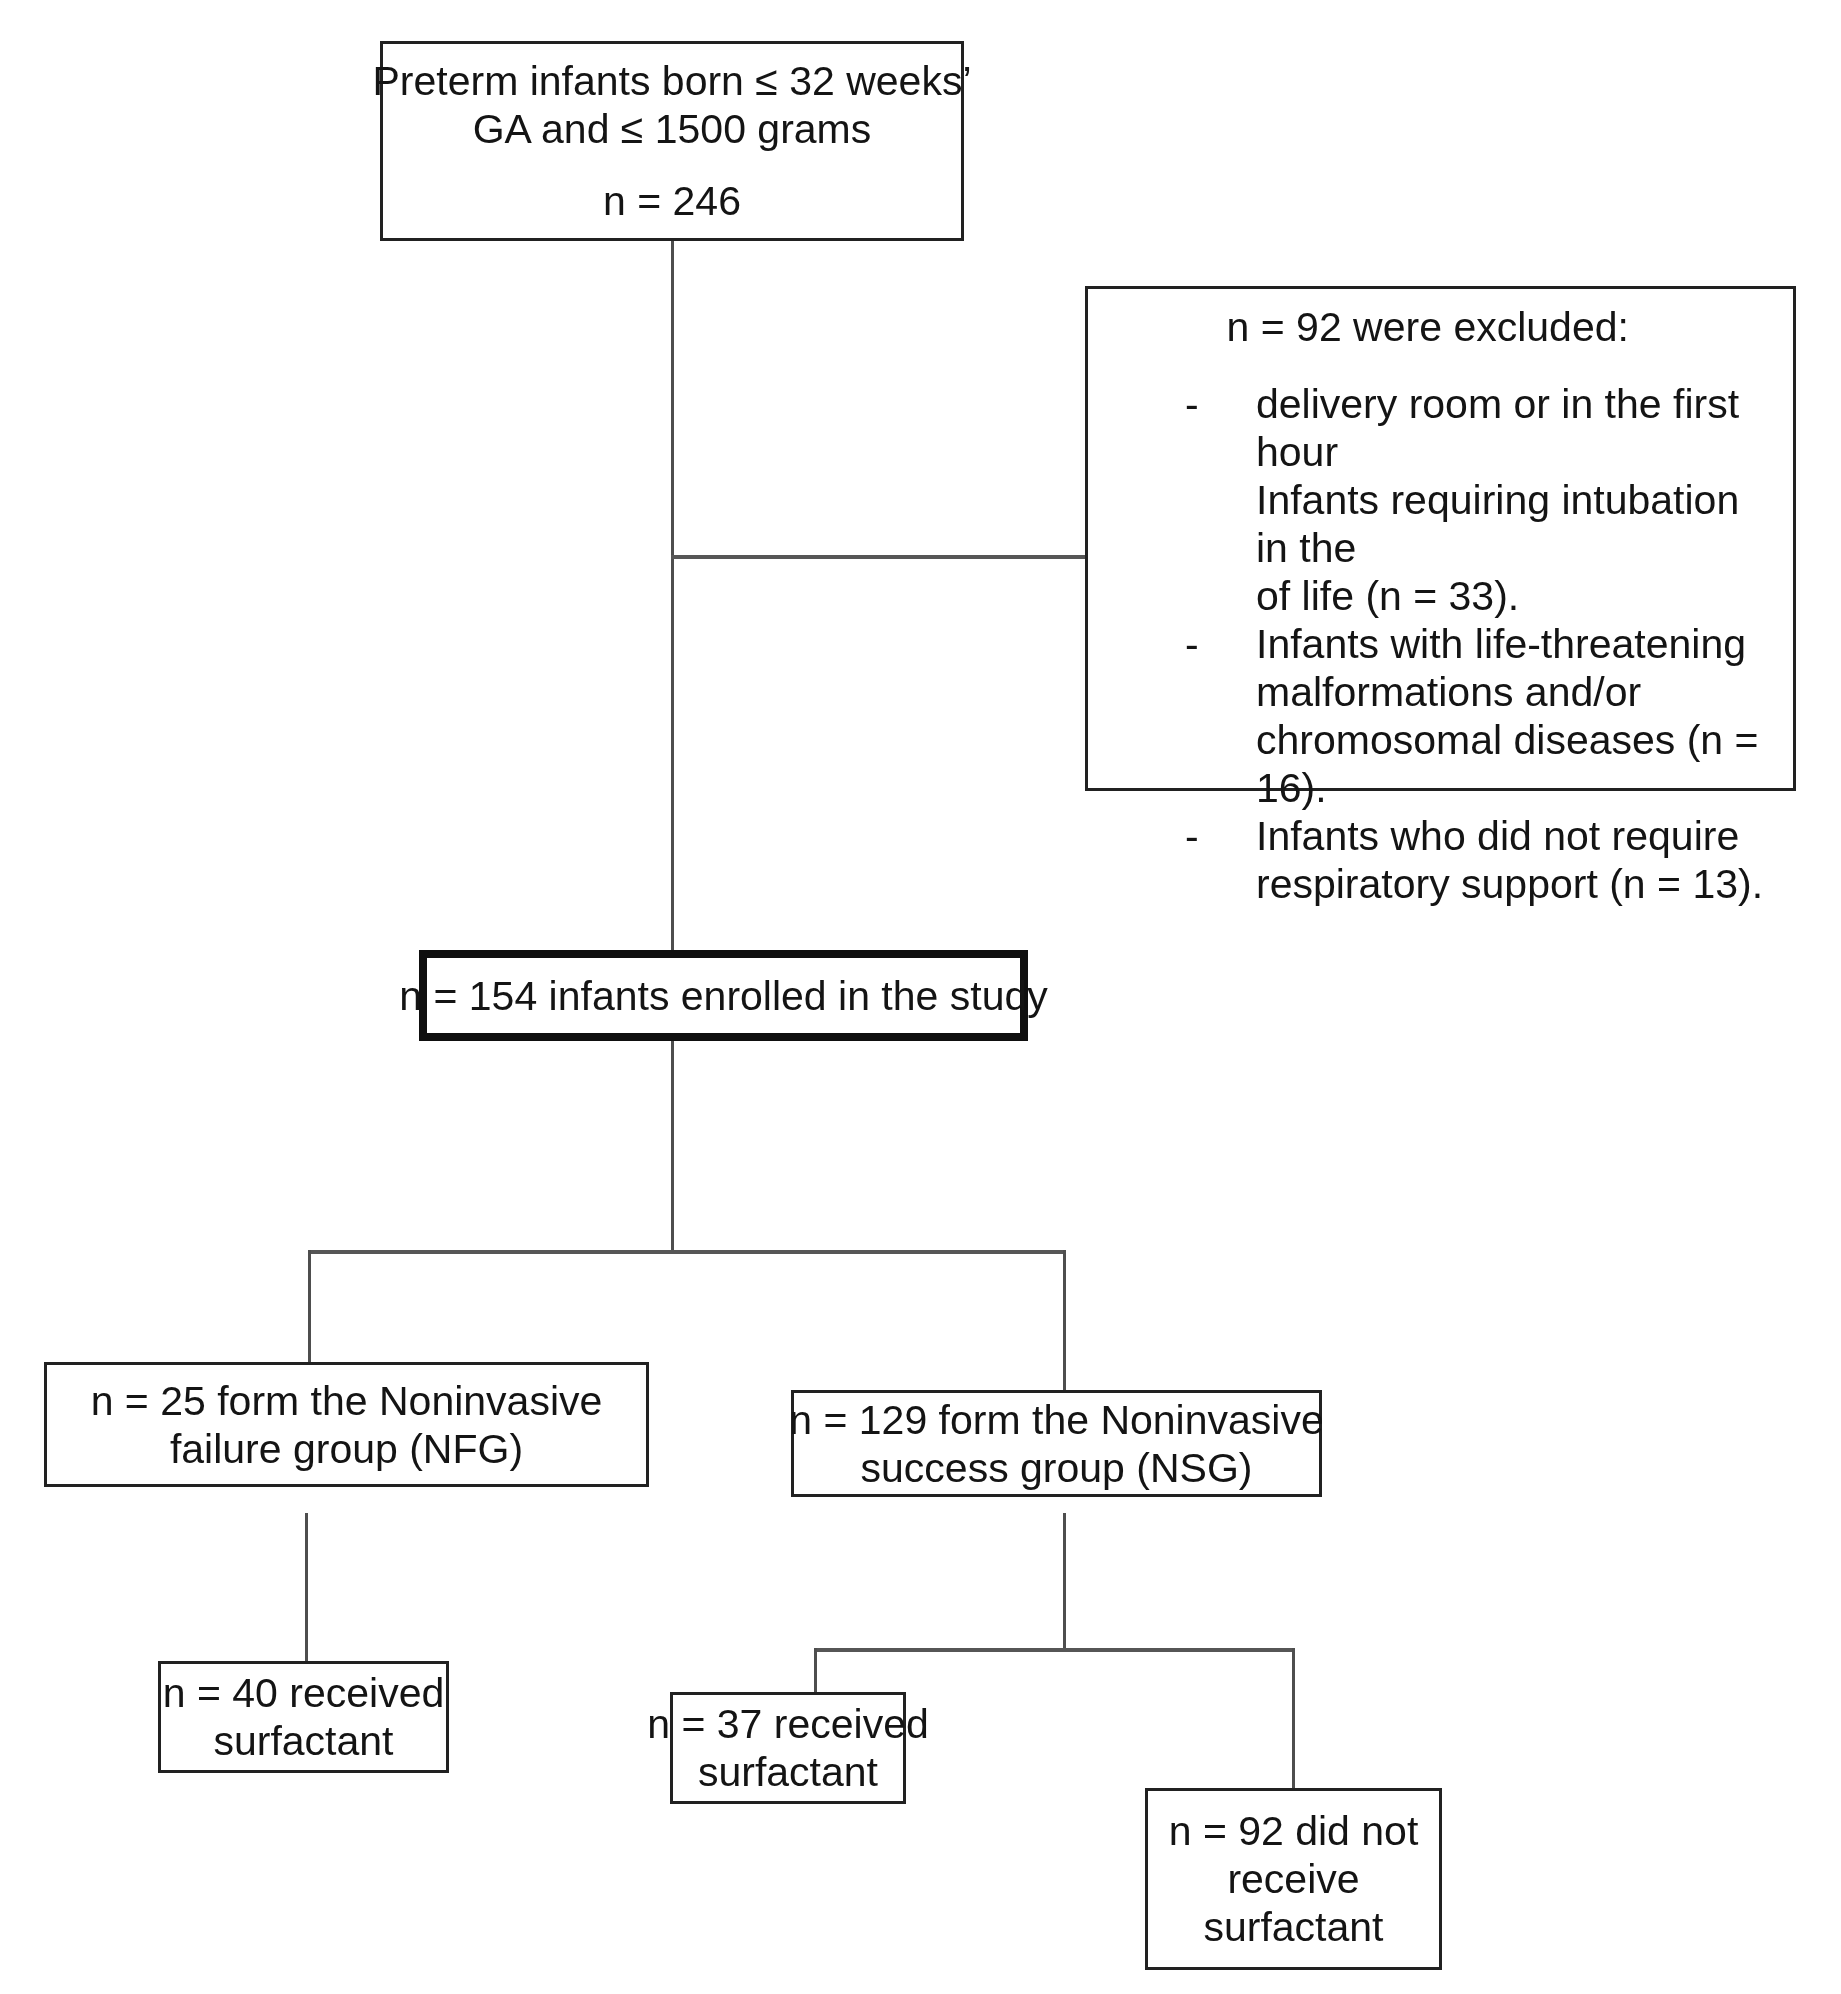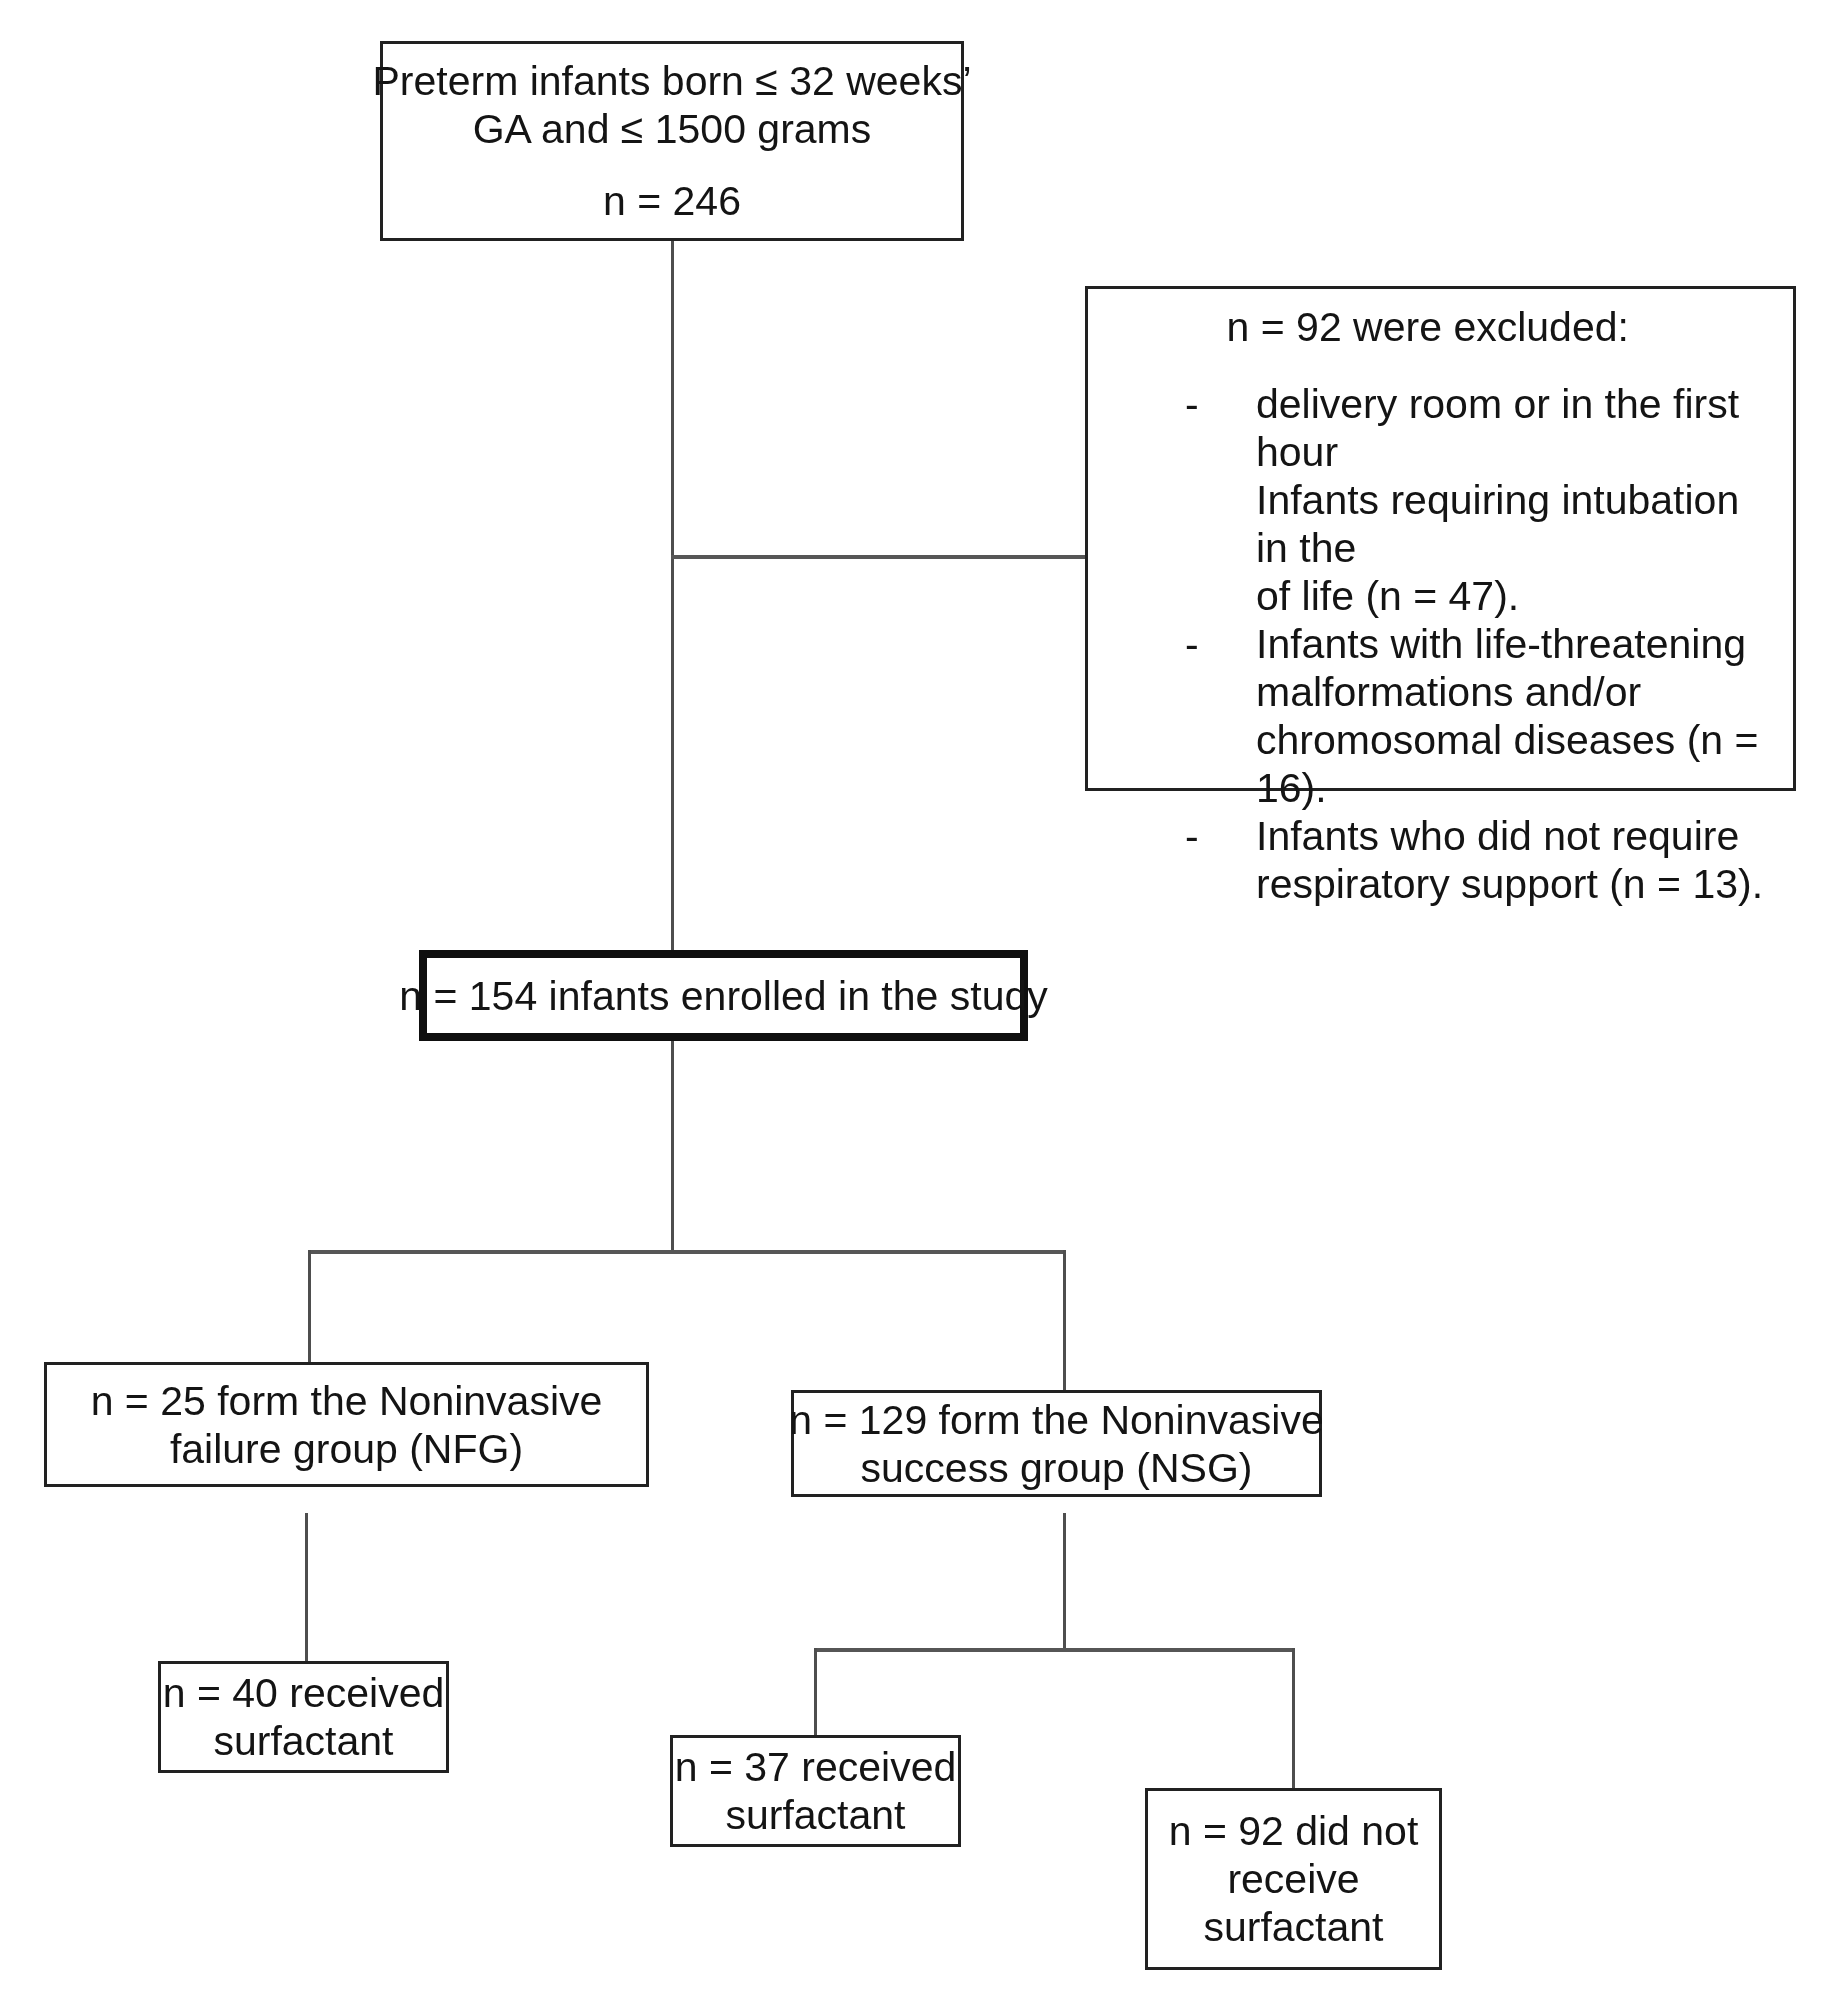--- a/index.html
+++ b/index.html
@@ -90,21 +90,21 @@
   </div>
 
   <div class="node" id="excluded" style="left:1085px; top:286px; width:711px; height:505px;">
     <div class="title">n = 92 were excluded:</div>
 
     <div class="bullet">
       <div class="marker">-</div>
       <div class="btext">
         <div>delivery room or in the first hour</div>
         <div>Infants requiring intubation in the</div>
-        <div>of life (n = 47).</div>
+        <div>of life (n = 33).</div>
       </div>
     </div>
 
     <div class="bullet">
       <div class="marker">-</div>
       <div class="btext">
         <div>Infants with life-threatening</div>
         <div>malformations and/or</div>
         <div>chromosomal diseases (n = 16).</div>
       </div>
@@ -131,21 +131,21 @@
   <div class="node" id="nsg" style="left:791px; top:1390px; width:531px; height:107px;">
     <div class="ln">n = 129 form the Noninvasive</div>
     <div class="ln">success group (NSG)</div>
   </div>
 
   <div class="node" id="surf25" style="left:158px; top:1661px; width:291px; height:112px;">
     <div class="ln">n = 40 received</div>
     <div class="ln">surfactant</div>
   </div>
 
-  <div class="node" id="surf37" style="left:670px; top:1735px; width:291px; height:112px;">
+  <div class="node" id="surf37" style="left:670px; top:1692px; width:236px; height:112px;">
     <div class="ln">n = 37 received</div>
     <div class="ln">surfactant</div>
   </div>
 
   <div class="node" id="nosurf92" style="left:1145px; top:1788px; width:297px; height:182px;">
     <div class="ln">n = 92 did not</div>
     <div class="ln">receive</div>
     <div class="ln">surfactant</div>
   </div>
 

